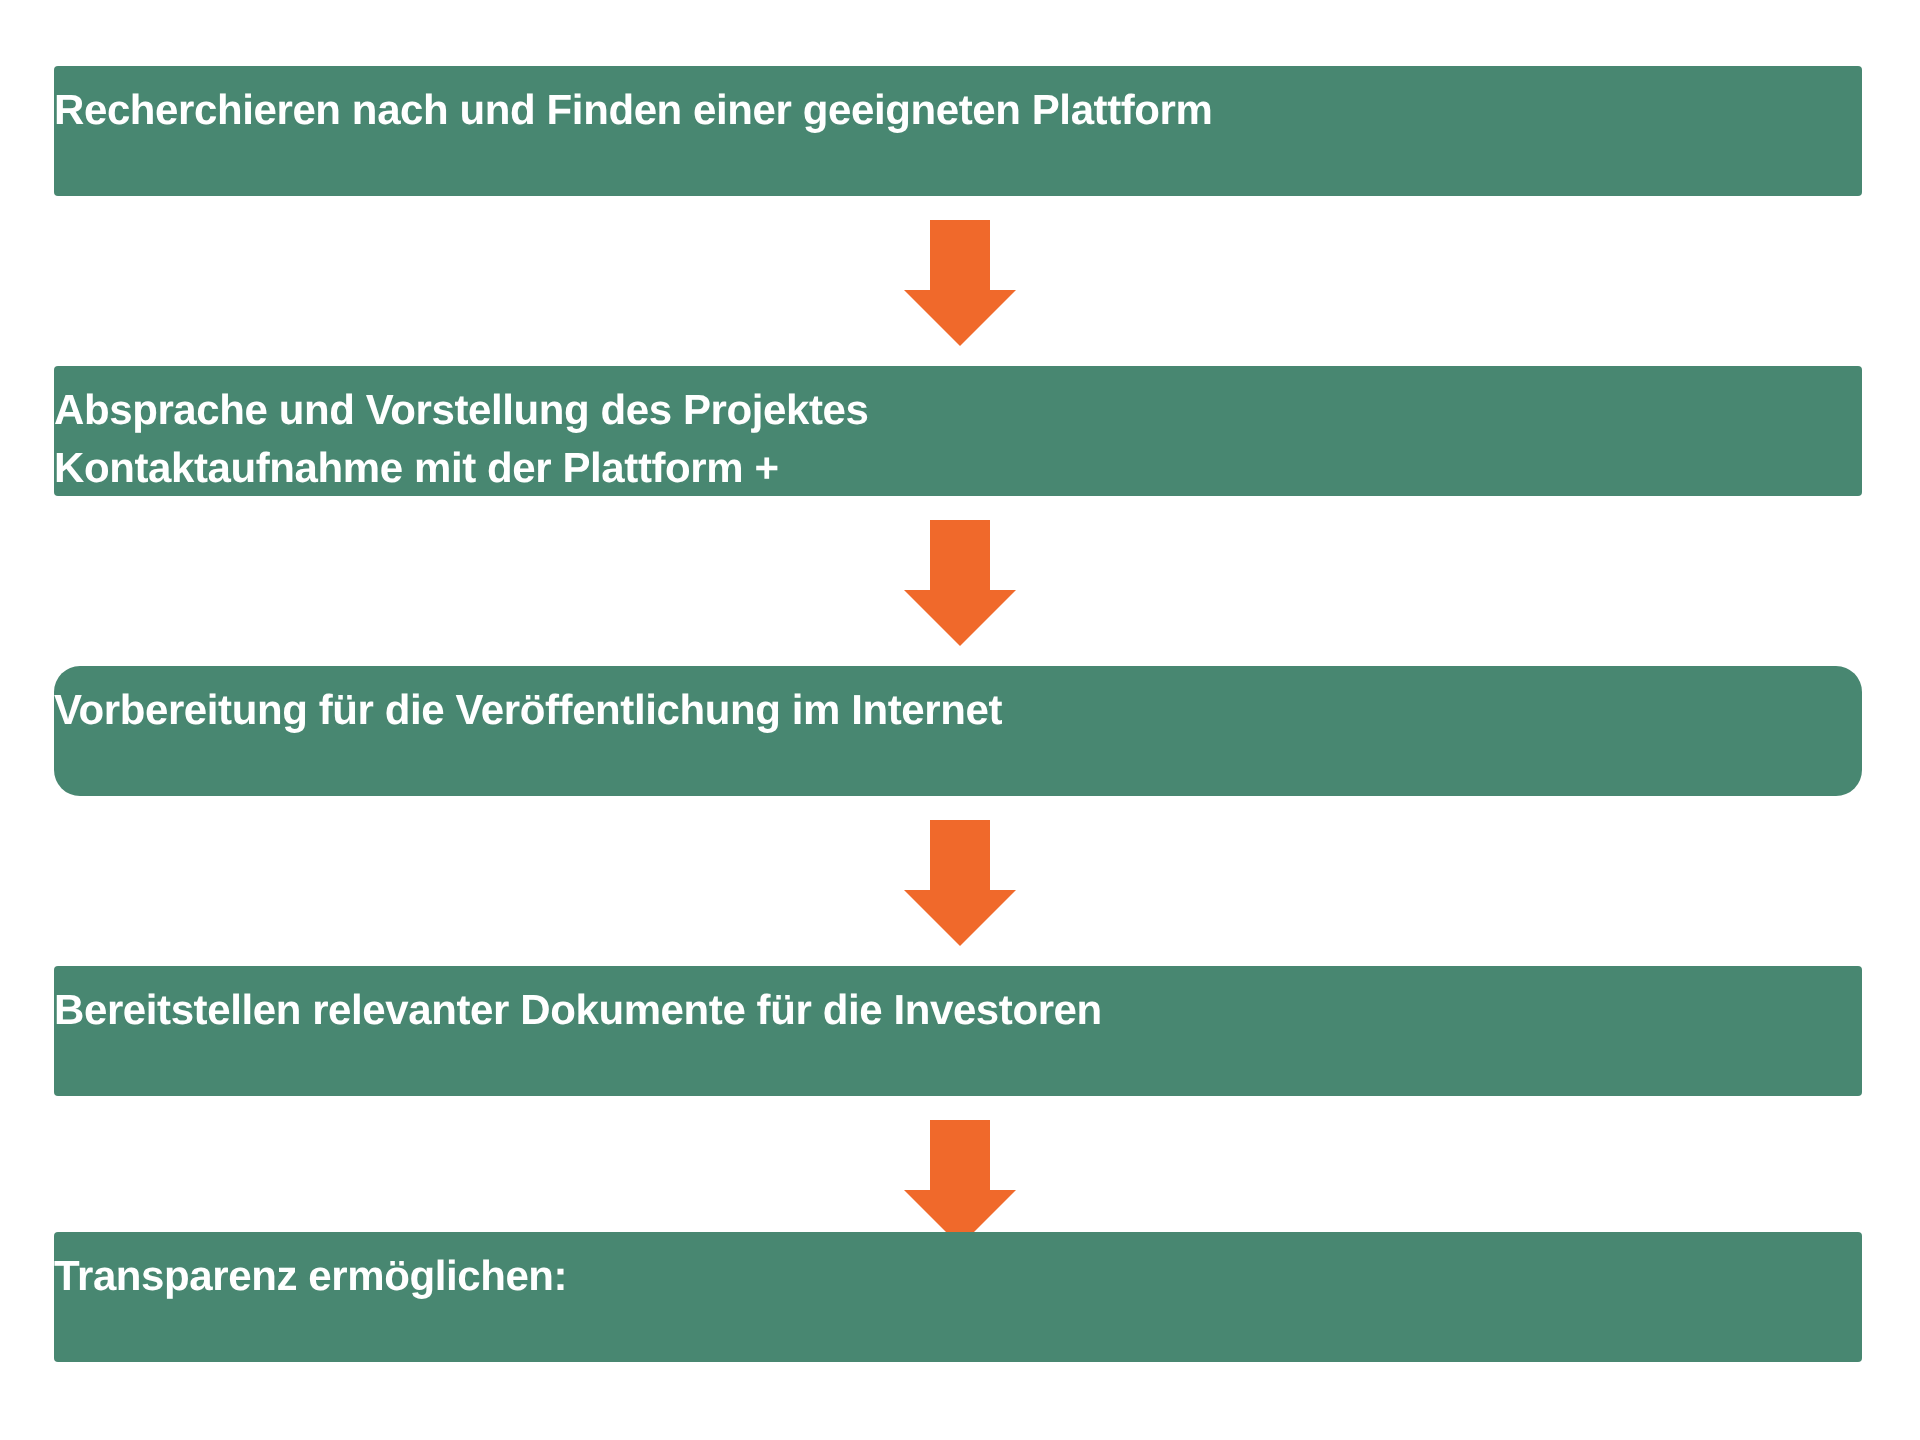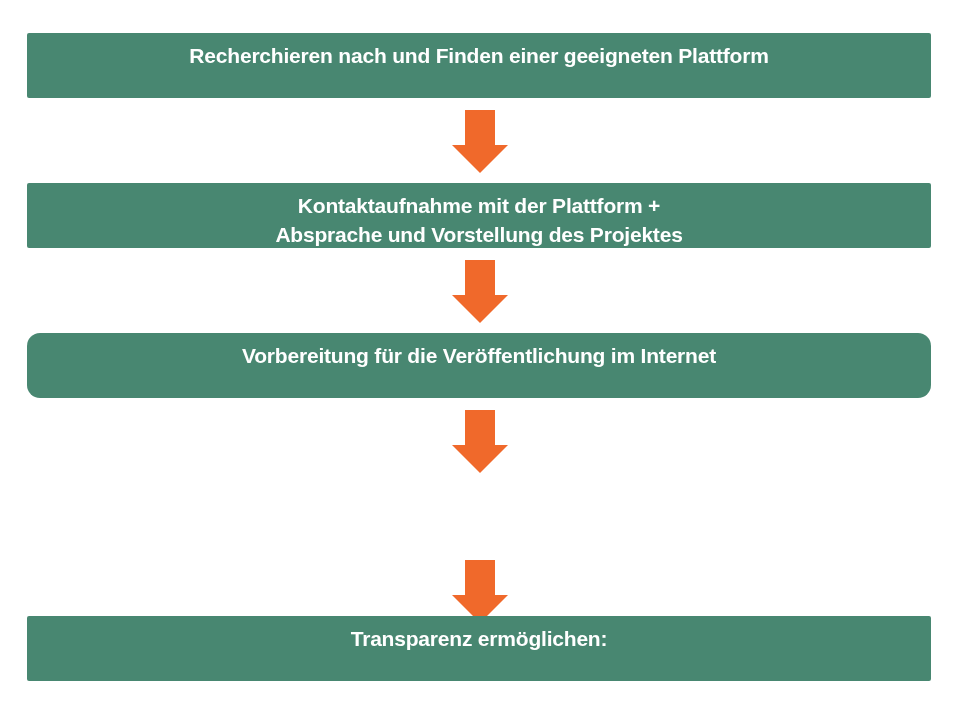--- a/index.html
+++ b/index.html
@@ -17,21 +17,21 @@
   }
   .bar {
     position: absolute;
     left: 27px;
     width: 904px;
     height: 65px;
     background: var(--step-bg, #488771);
     border-radius: 2px;
     box-sizing: border-box;
     padding-top: 8px;
-    text-align: center;
+    text-align: left;
   }
   .bar .line {
     display: block;
     color: var(--text, #ffffff);
     font-size: 21px;
     font-weight: 700;
     line-height: 29px;
     letter-spacing: -0.2px;
     white-space: nowrap;
   }
@@ -61,36 +61,39 @@
 
   <div class="bar bar-1">
     <span class="line">Recherchieren nach und Finden einer geeigneten Plattform</span>
   </div>
 
   <svg class="arrow arrow-1" viewBox="0 0 56 63" xmlns="http://www.w3.org/2000/svg">
     <path d="M13 0 H43 V35 H56 L28 63 L0 35 H13 Z"></path>
   </svg>
 
   <div class="bar bar-2">
+    <span class="line">Absprache und Vorstellung des Projektes</span>
     <span class="line">Kontaktaufnahme mit der Plattform +</span>
-    <span class="line">Absprache und Vorstellung des Projektes</span>
   </div>
 
   <svg class="arrow arrow-2" viewBox="0 0 56 63" xmlns="http://www.w3.org/2000/svg">
     <path d="M13 0 H43 V35 H56 L28 63 L0 35 H13 Z"></path>
   </svg>
 
   <div class="bar bar-3">
     <span class="line">Vorbereitung für die Veröffentlichung im Internet</span>
   </div>
 
   <svg class="arrow arrow-3" viewBox="0 0 56 63" xmlns="http://www.w3.org/2000/svg">
     <path d="M13 0 H43 V35 H56 L28 63 L0 35 H13 Z"></path>
   </svg>
 
+  <div class="bar bar-4">
+    <span class="line">Bereitstellen relevanter Dokumente für die Investoren</span>
+  </div>
 
   <svg class="arrow arrow-4" viewBox="0 0 56 63" xmlns="http://www.w3.org/2000/svg">
     <path d="M13 0 H43 V35 H56 L28 63 L0 35 H13 Z"></path>
   </svg>
 
   <div class="bar bar-5">
     <span class="line">Transparenz ermöglichen:</span>
   </div>
 
 </div>

